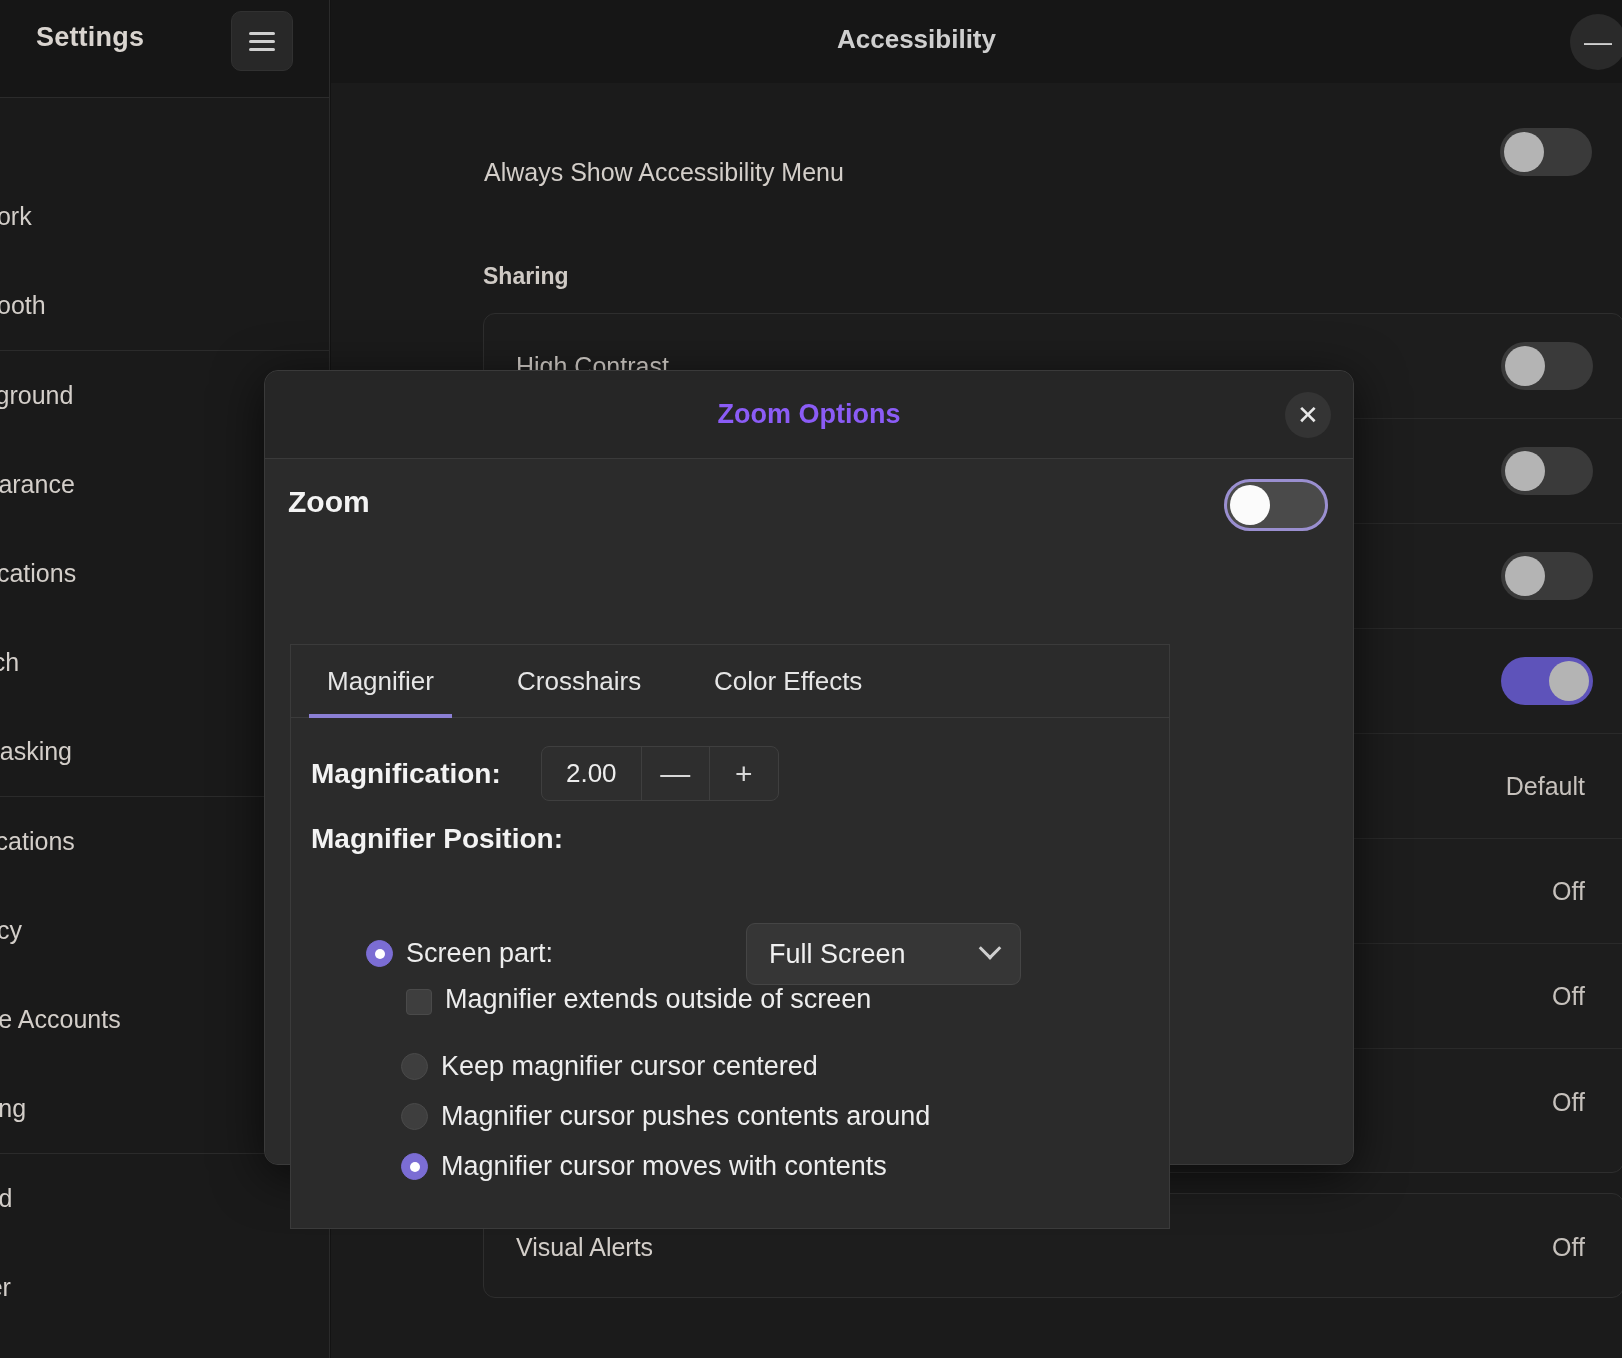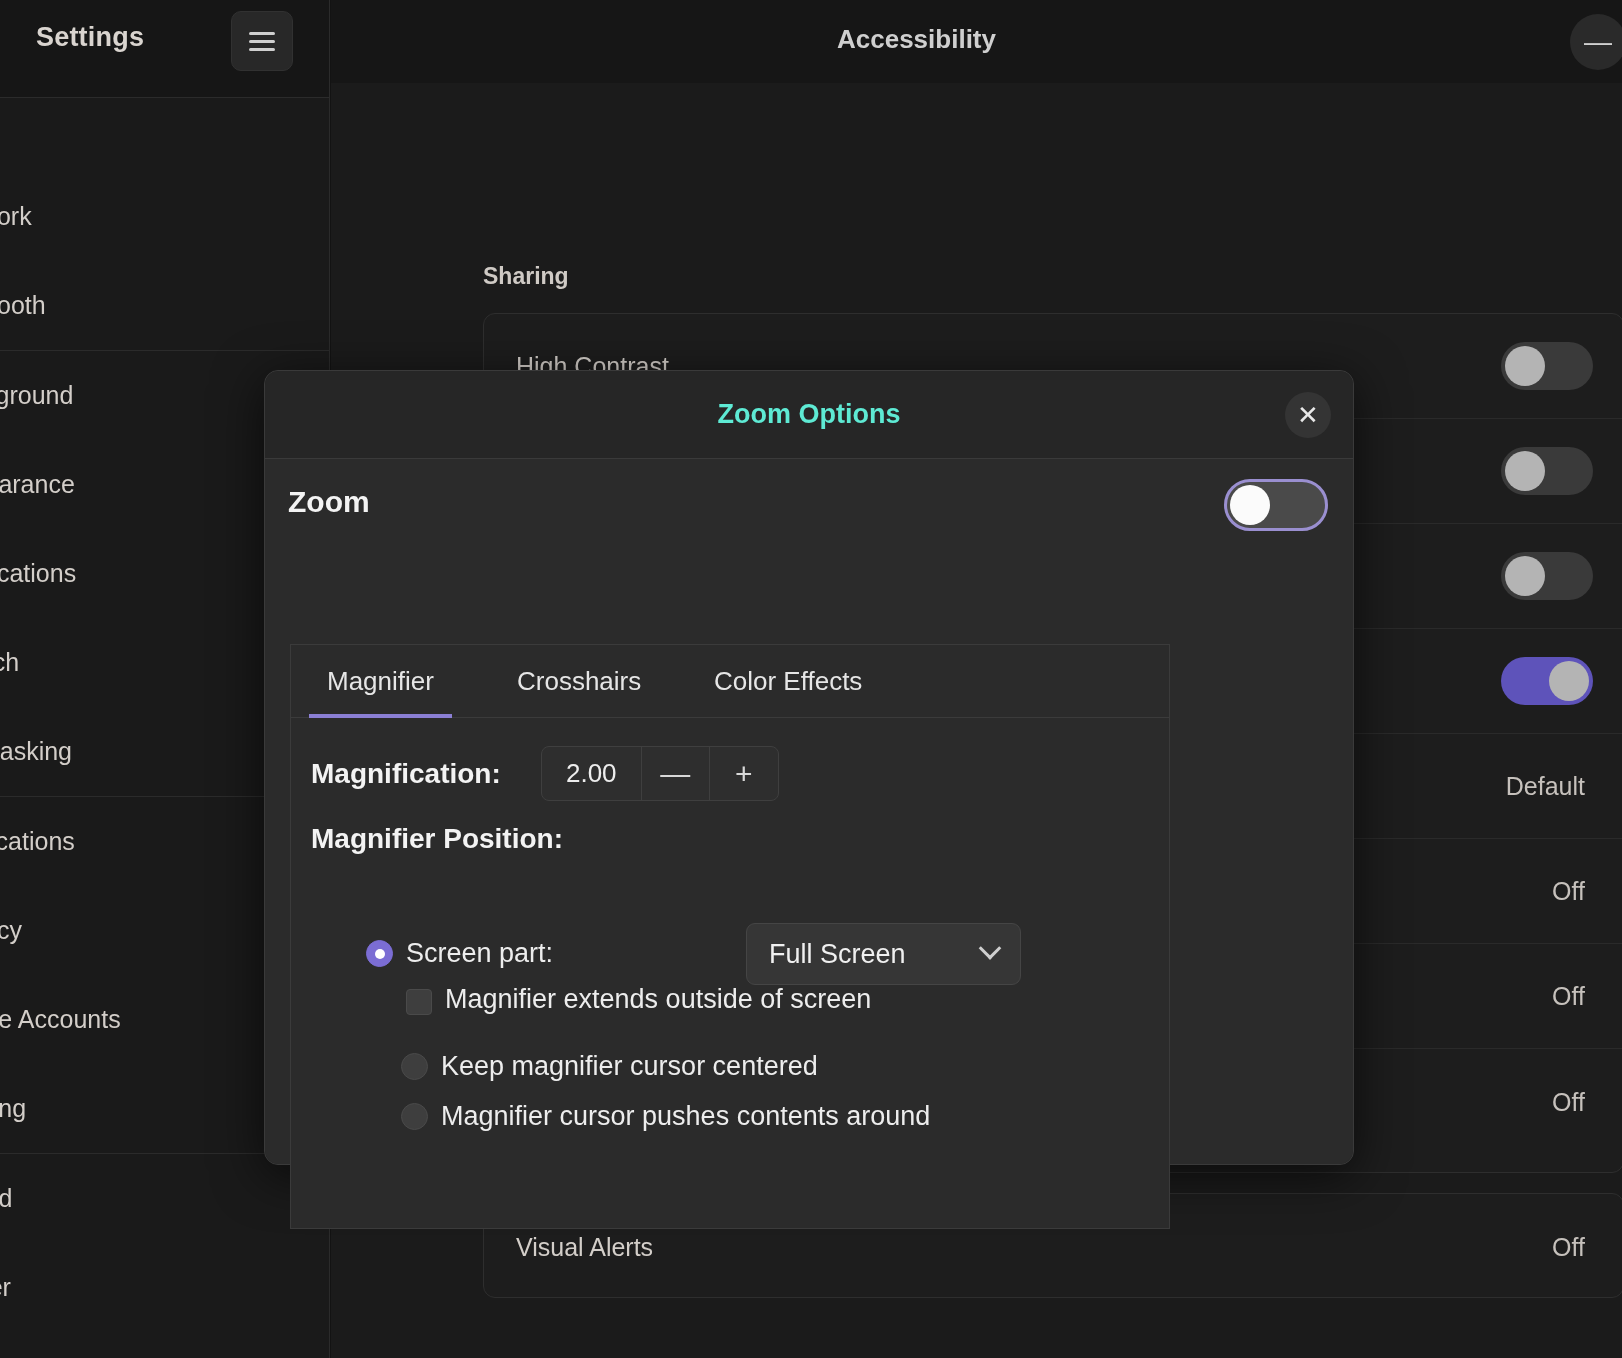--- a/index.html
+++ b/index.html
@@ -219,21 +219,21 @@
     border-top-left-radius: 14px;
     border-top-right-radius: 14px;
     background: #262626;
   }
   .dialog-title {
     position: absolute;
     left: 0; right: 0; top: 28px;
     text-align: center;
     font-size: 27px;
     font-weight: bold;
-    color: #5eead4;
+    color: #8b5cf6;
   }
   .close-btn {
     position: absolute;
     right: 22px; top: 21px;
     width: 46px; height: 46px;
     border-radius: 50%;
     background: #343434;
     display: flex; align-items: center; justify-content: center;
     color: #e8e8e8;
     font-size: 26px;
@@ -492,20 +492,26 @@
   <div class="main">
     <div class="main-header">
       <div class="main-title">Accessibility</div>
       <div class="minimize-btn">
         <span>—</span>
       </div>
     </div>
 
     <div class="main-body">
 
+      <div class="acc-menu-row">
+        <div class="acc-menu-label">Always Show Accessibility Menu</div>
+        <div class="toggle" id="acc-menu-toggle">
+          <div class="knob"></div>
+        </div>
+      </div>
 
       <div class="section-title" id="seeing-title">Sharing</div>
 
       <div class="card" id="seeing-card">
         <div class="card-row">
           <div class="row-label">High Contrast</div>
           <div class="toggle">
               <div class="knob"></div>
             </div>
         </div>
@@ -612,19 +618,23 @@
           <div class="opt" id="opt-pushes">
             <span class="radio"></span>
             <span>Magnifier cursor pushes contents around</span>
           </div>
 
           <div class="opt" id="opt-centered">
             <span class="radio"></span>
             <span>Keep magnifier cursor centered</span>
           </div>
 
+          <div class="opt" id="opt-moves">
+            <span class="radio sel"></span>
+            <span>Magnifier cursor moves with contents</span>
+          </div>
 
         </div>
       </div>
     </div>
   </div>
 
 </div>
 
 </body></html>

